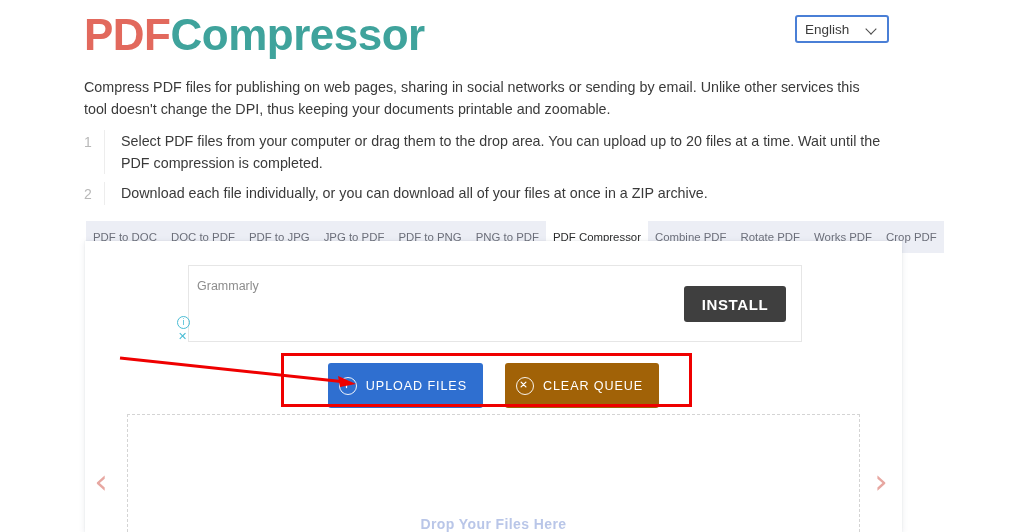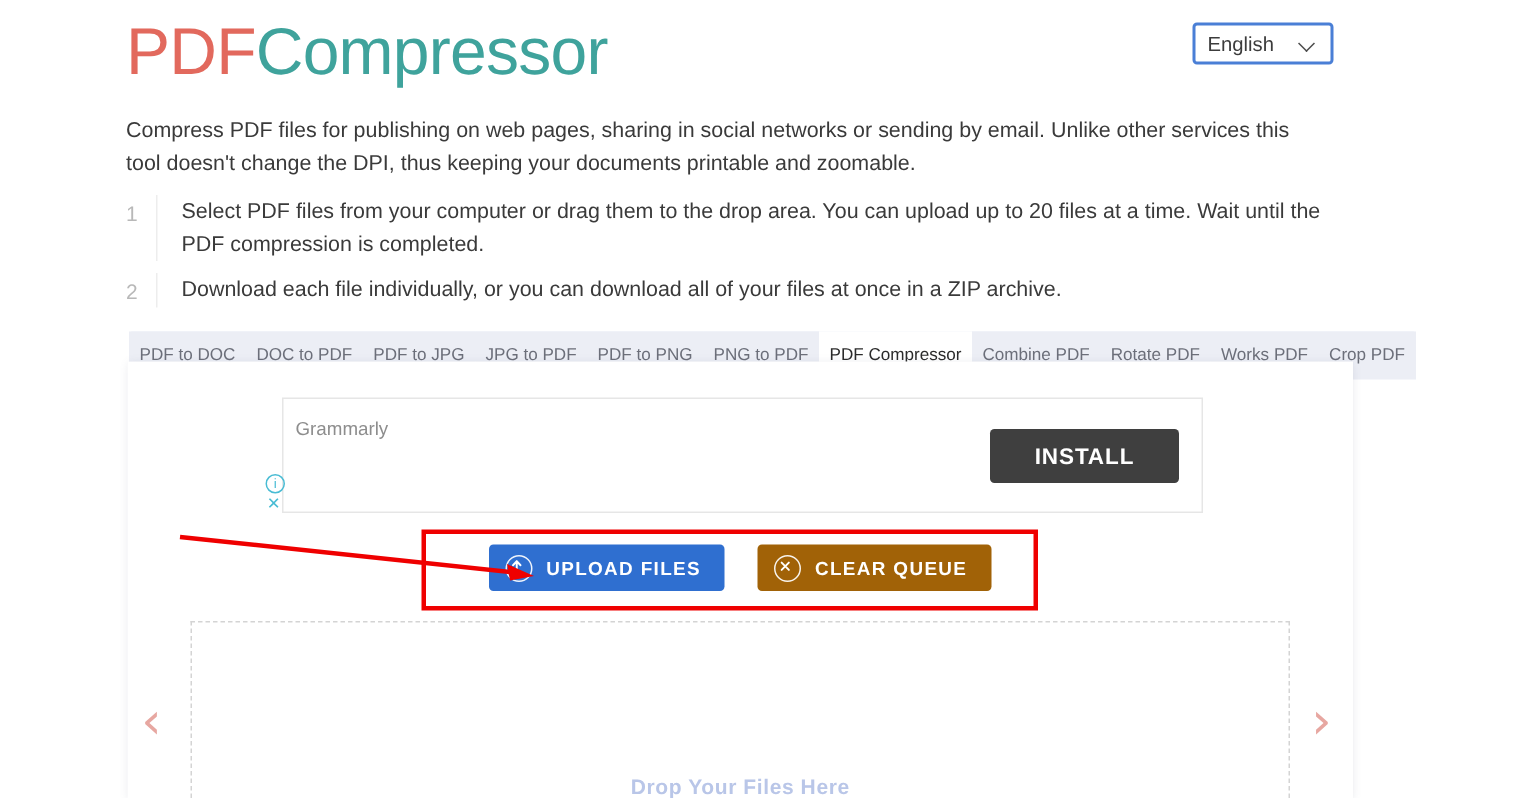--- a/index.html
+++ b/index.html
@@ -21,21 +21,21 @@
     position: absolute;
     left: 0; top: 0;
     width: 1024px;
     height: 72px;
   }
   .logo {
     position: absolute;
     left: 84px;
     top: 9px;
     font-size: 44px;
-    font-weight: normal;
+    font-weight: bold;
     letter-spacing: -0.5px;
     line-height: 52px;
     white-space: nowrap;
     user-select: none;
   }
   .logo .pdf { color: #e2695d; }
   .logo .comp { color: #3fa39c; }
 
   .lang-select {
     position: absolute;
@@ -181,21 +181,21 @@
     top: 27px;
     font-size: 23px;
     color: #1d1d1d;
     line-height: 30px;
     white-space: nowrap;
   }
   .ad-install {
     position: absolute;
     right: 15px;
     top: 20px;
-    width: 126px;
+    width: 102px;
     height: 36px;
     background: #3f3f3f;
     border-radius: 3px;
     color: #ffffff;
     font-size: 15px;
     font-weight: bold;
     letter-spacing: 0.6px;
     display: flex;
     align-items: center;
     justify-content: center;
@@ -232,27 +232,27 @@
   .actions {
     position: absolute;
     left: 0;
     top: 122px;
     width: 817px;
     display: flex;
     justify-content: center;
     gap: 22px;
   }
   .btn {
-    height: 31px;
+    height: 45px;
     border-radius: 3px;
     display: flex;
     align-items: center;
     padding: 0 16px 0 11px;
     font-size: 12.6px;
-    font-weight: bold;
+    font-weight: normal;
     letter-spacing: 0.9px;
     color: #ffffff;
     cursor: pointer;
     user-select: none;
     justify-content: flex-end;
   }
   .btn-upload { background: #2f6fd0; }
   .btn-clear  { background: #a16207; cursor: default; }
   .btn .ico {
     width: 16px;

